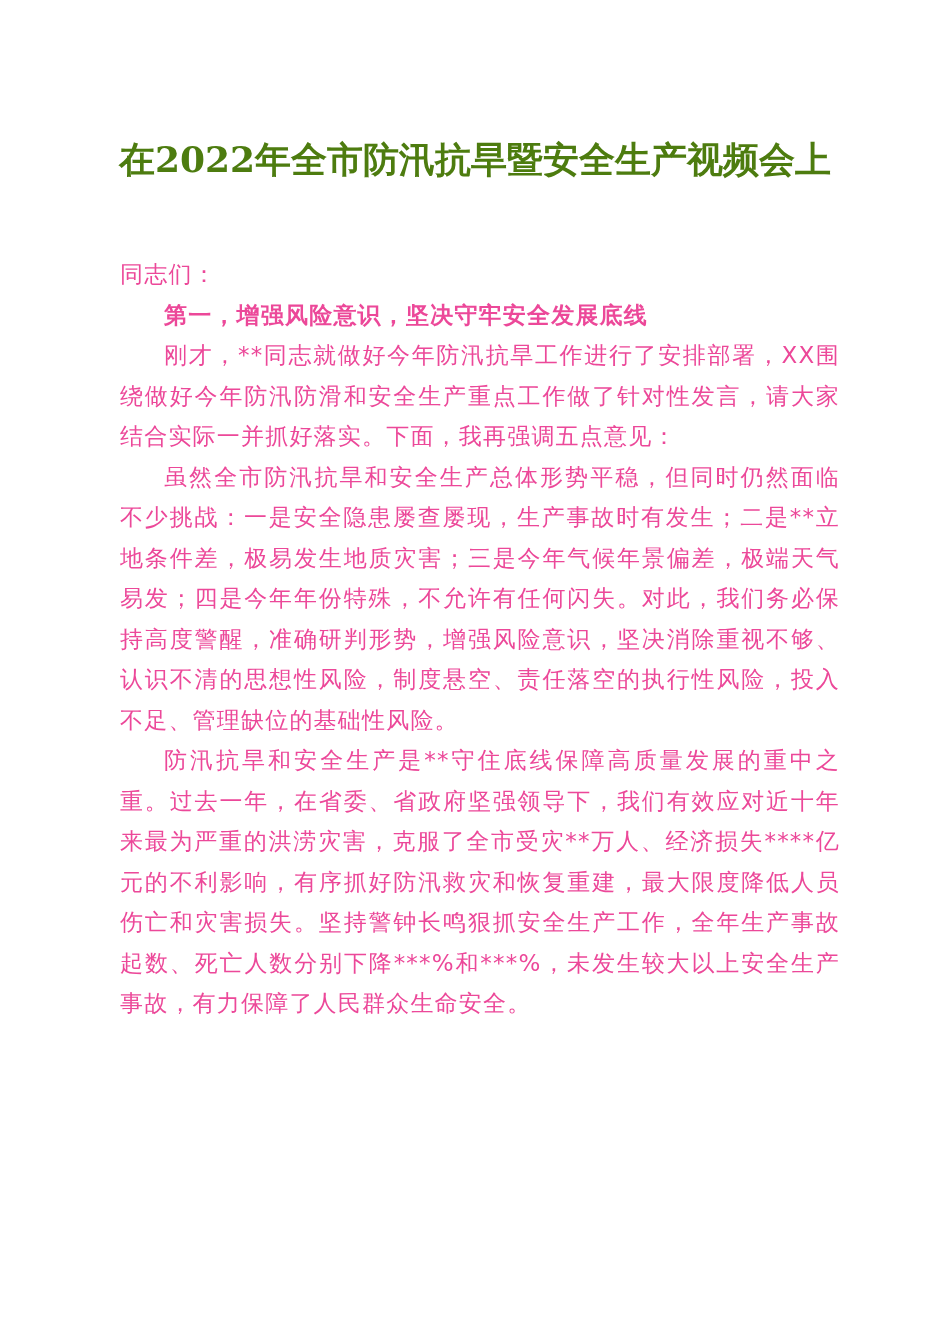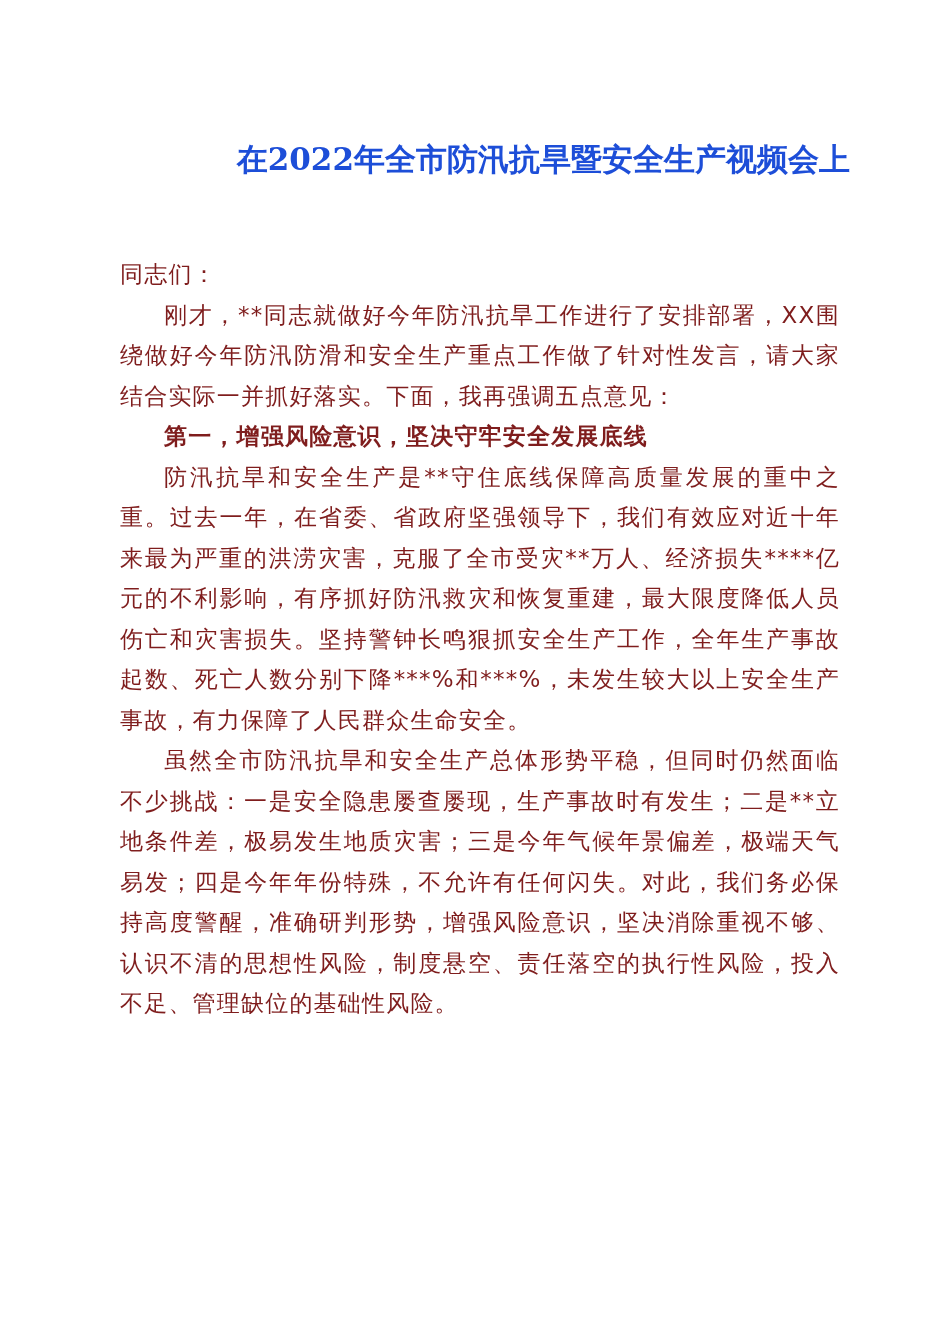--- a/index.html
+++ b/index.html
@@ -20,37 +20,37 @@
       top: 0;
       width: 950px;
       height: 1344px;
       background: #ffffff;
     }
     .title {
       position: absolute;
       left: 100px;
       width: 750px;
       top: 136px;
-      text-align: right;
+      text-align: center;
       font-family: "DejaVu Serif", "Liberation Serif", serif;
       font-weight: bold;
-      font-size: 31px;
+      font-size: 36px;
       line-height: 46px;
       letter-spacing: 0px;
-      color: #1d4ed8;
+      color: #4d7c0f;
     }
     .body {
       position: absolute;
       left: 120px;
       top: 254px;
       width: 720px;
       font-family: "DejaVu Sans", "Liberation Sans", sans-serif;
       font-size: 23px;
       line-height: 40.5px;
-      color: #7f1d1d;
+      color: #ec4899;
     }
     .para {
       margin: 0;
       text-align: justify;
       text-align-last: left;
       letter-spacing: 1.2px;
     }
     .para.indent {
       text-indent: 44px;
     }
@@ -66,18 +66,18 @@
 </head>
 <body>
 
 <div class="page">
   <div class="title">
     <div>在2022年全市防汛抗旱暨安全生产视频会上</div>
   </div>
 
   <div class="body">
     <p class="salutation">同志们：</p>
+    <p class="para heading">第一，增强风险意识，坚决守牢安全发展底线</p>
     <p class="para indent">刚才，**同志就做好今年防汛抗旱工作进行了安排部署，XX围绕做好今年防汛防滑和安全生产重点工作做了针对性发言，请大家结合实际一并抓好落实。下面，我再强调五点意见：</p>
-    <p class="para heading">第一，增强风险意识，坚决守牢安全发展底线</p>
+    <p class="para indent">虽然全市防汛抗旱和安全生产总体形势平稳，但同时仍然面临不少挑战：一是安全隐患屡查屡现，生产事故时有发生；二是**立地条件差，极易发生地质灾害；三是今年气候年景偏差，极端天气易发；四是今年年份特殊，不允许有任何闪失。对此，我们务必保持高度警醒，准确研判形势，增强风险意识，坚决消除重视不够、认识不清的思想性风险，制度悬空、责任落空的执行性风险，投入不足、管理缺位的基础性风险。</p>
     <p class="para indent">防汛抗旱和安全生产是**守住底线保障高质量发展的重中之重。过去一年，在省委、省政府坚强领导下，我们有效应对近十年来最为严重的洪涝灾害，克服了全市受灾**万人、经济损失****亿元的不利影响，有序抓好防汛救灾和恢复重建，最大限度降低人员伤亡和灾害损失。坚持警钟长鸣狠抓安全生产工作，全年生产事故起数、死亡人数分别下降***%和***%，未发生较大以上安全生产事故，有力保障了人民群众生命安全。</p>
-    <p class="para indent">虽然全市防汛抗旱和安全生产总体形势平稳，但同时仍然面临不少挑战：一是安全隐患屡查屡现，生产事故时有发生；二是**立地条件差，极易发生地质灾害；三是今年气候年景偏差，极端天气易发；四是今年年份特殊，不允许有任何闪失。对此，我们务必保持高度警醒，准确研判形势，增强风险意识，坚决消除重视不够、认识不清的思想性风险，制度悬空、责任落空的执行性风险，投入不足、管理缺位的基础性风险。</p>
   </div>
 </div>
 
 </body></html>

